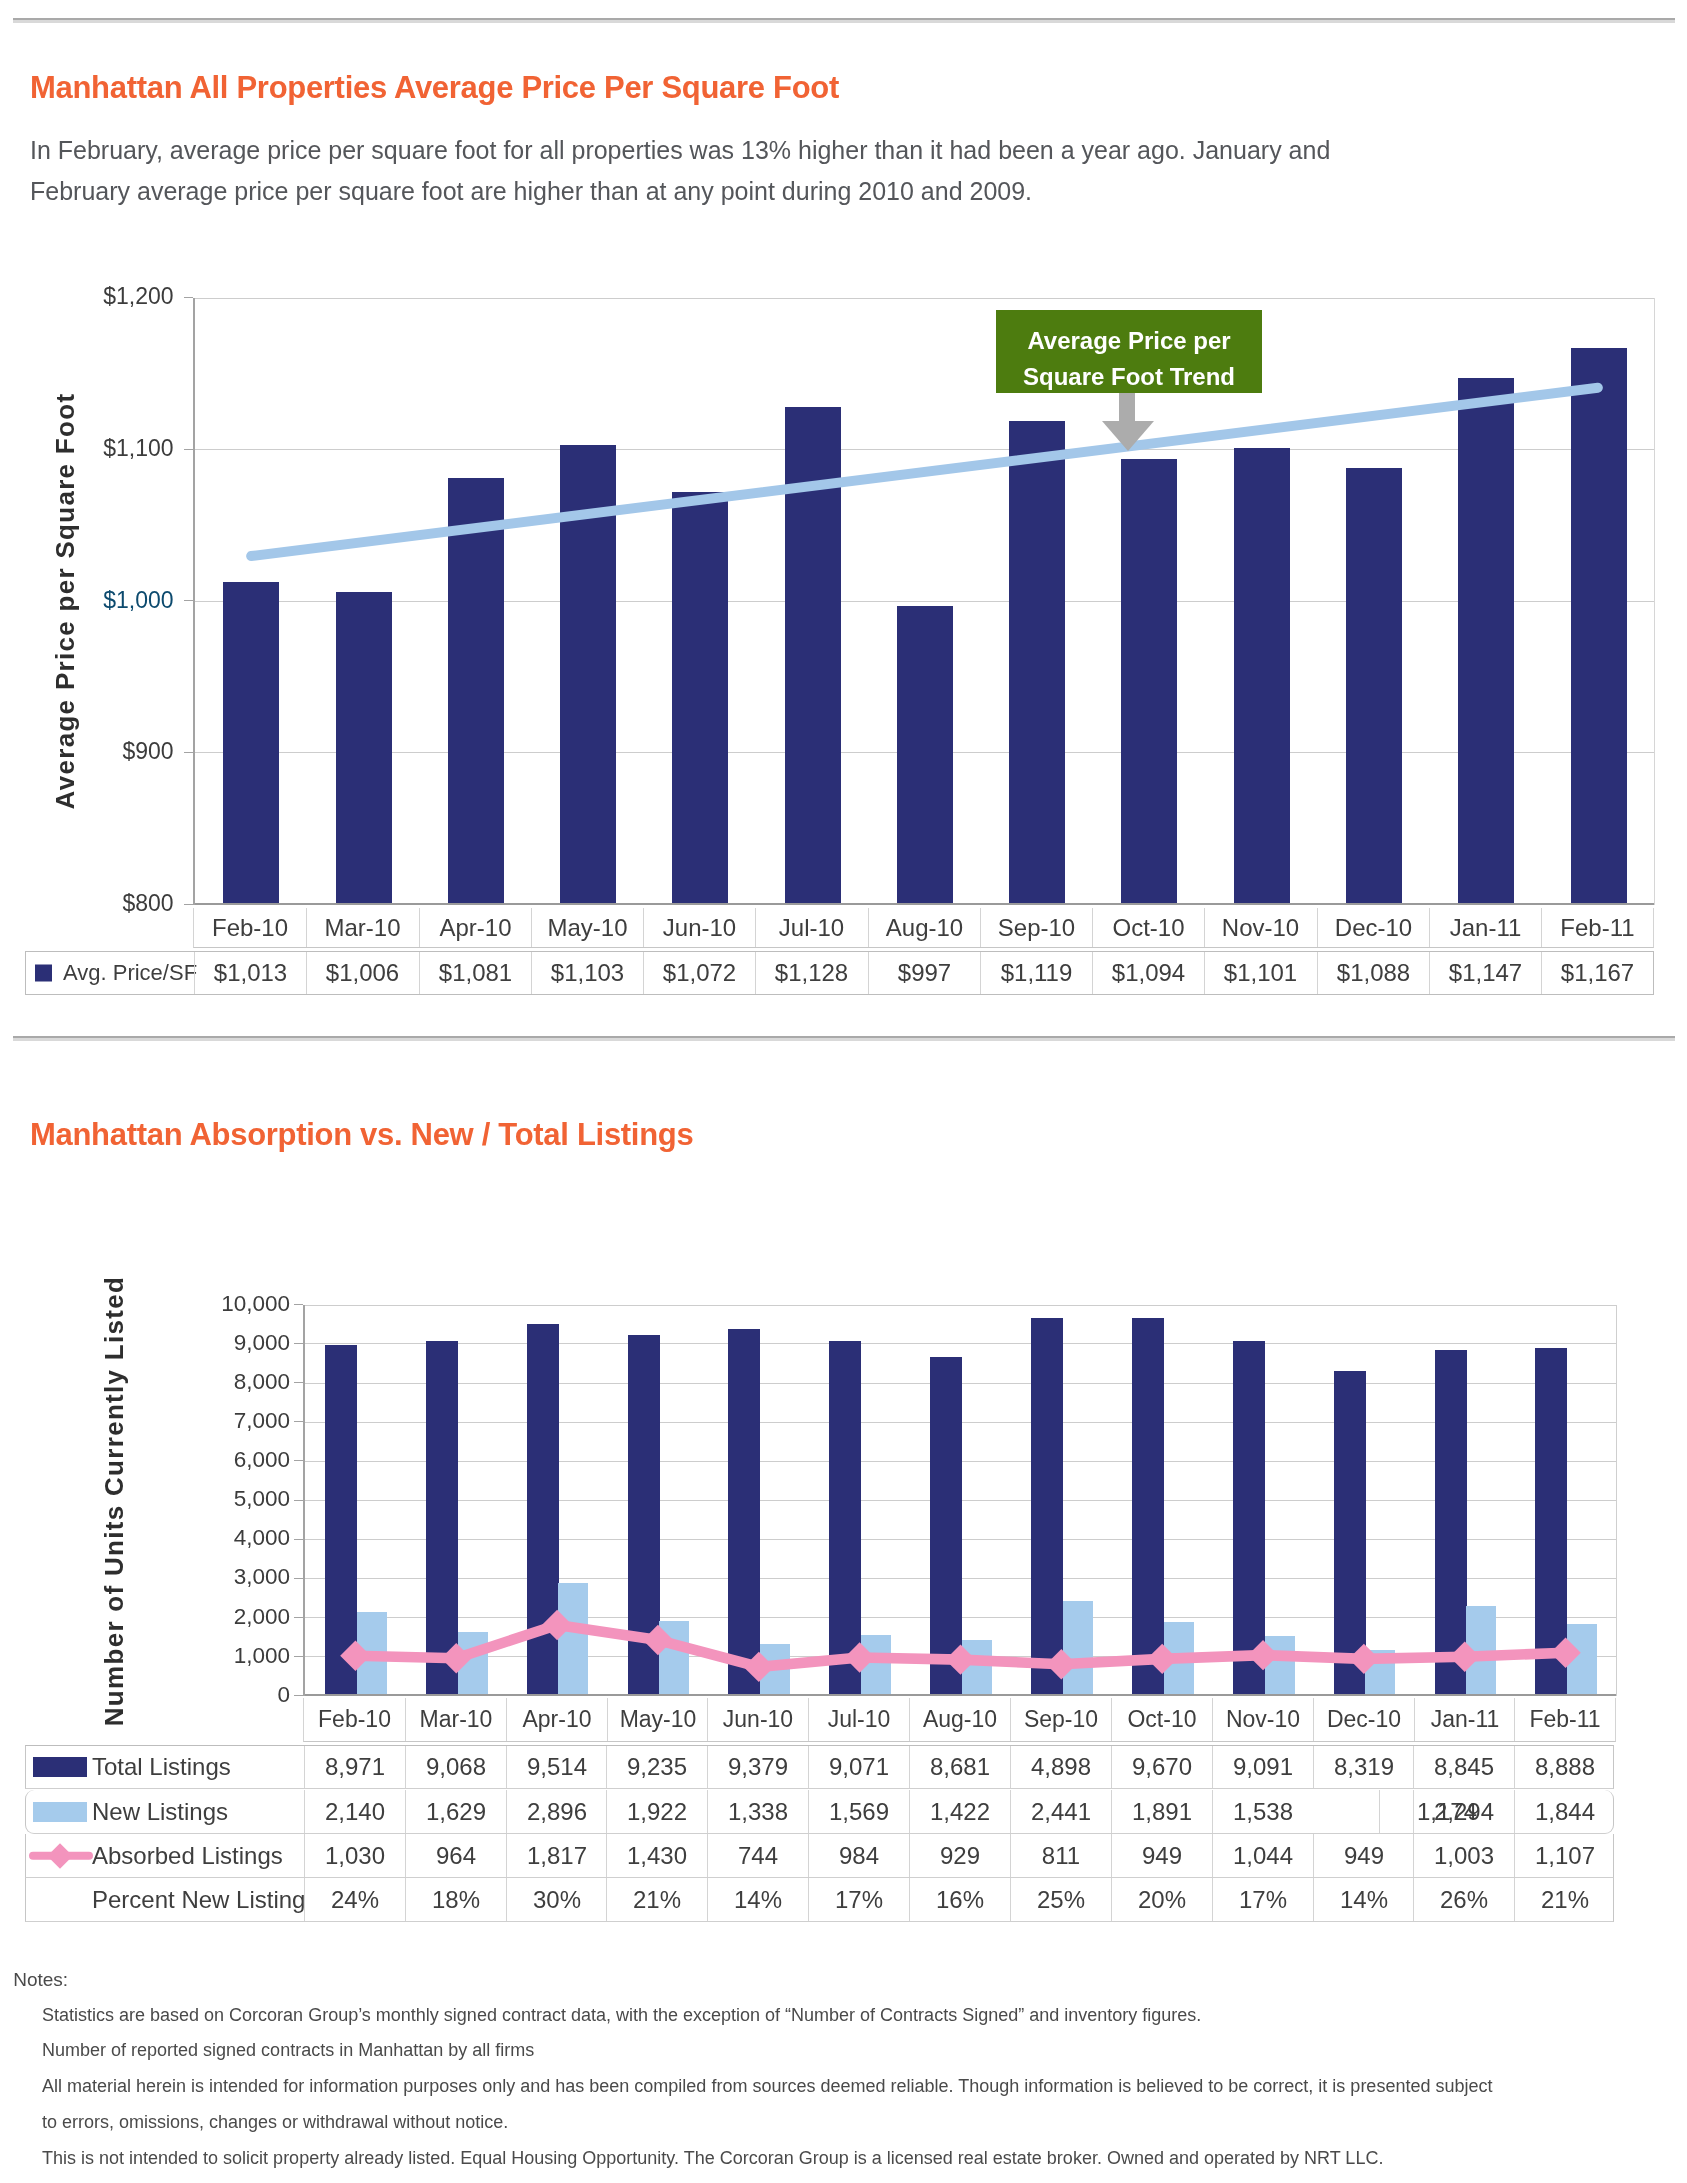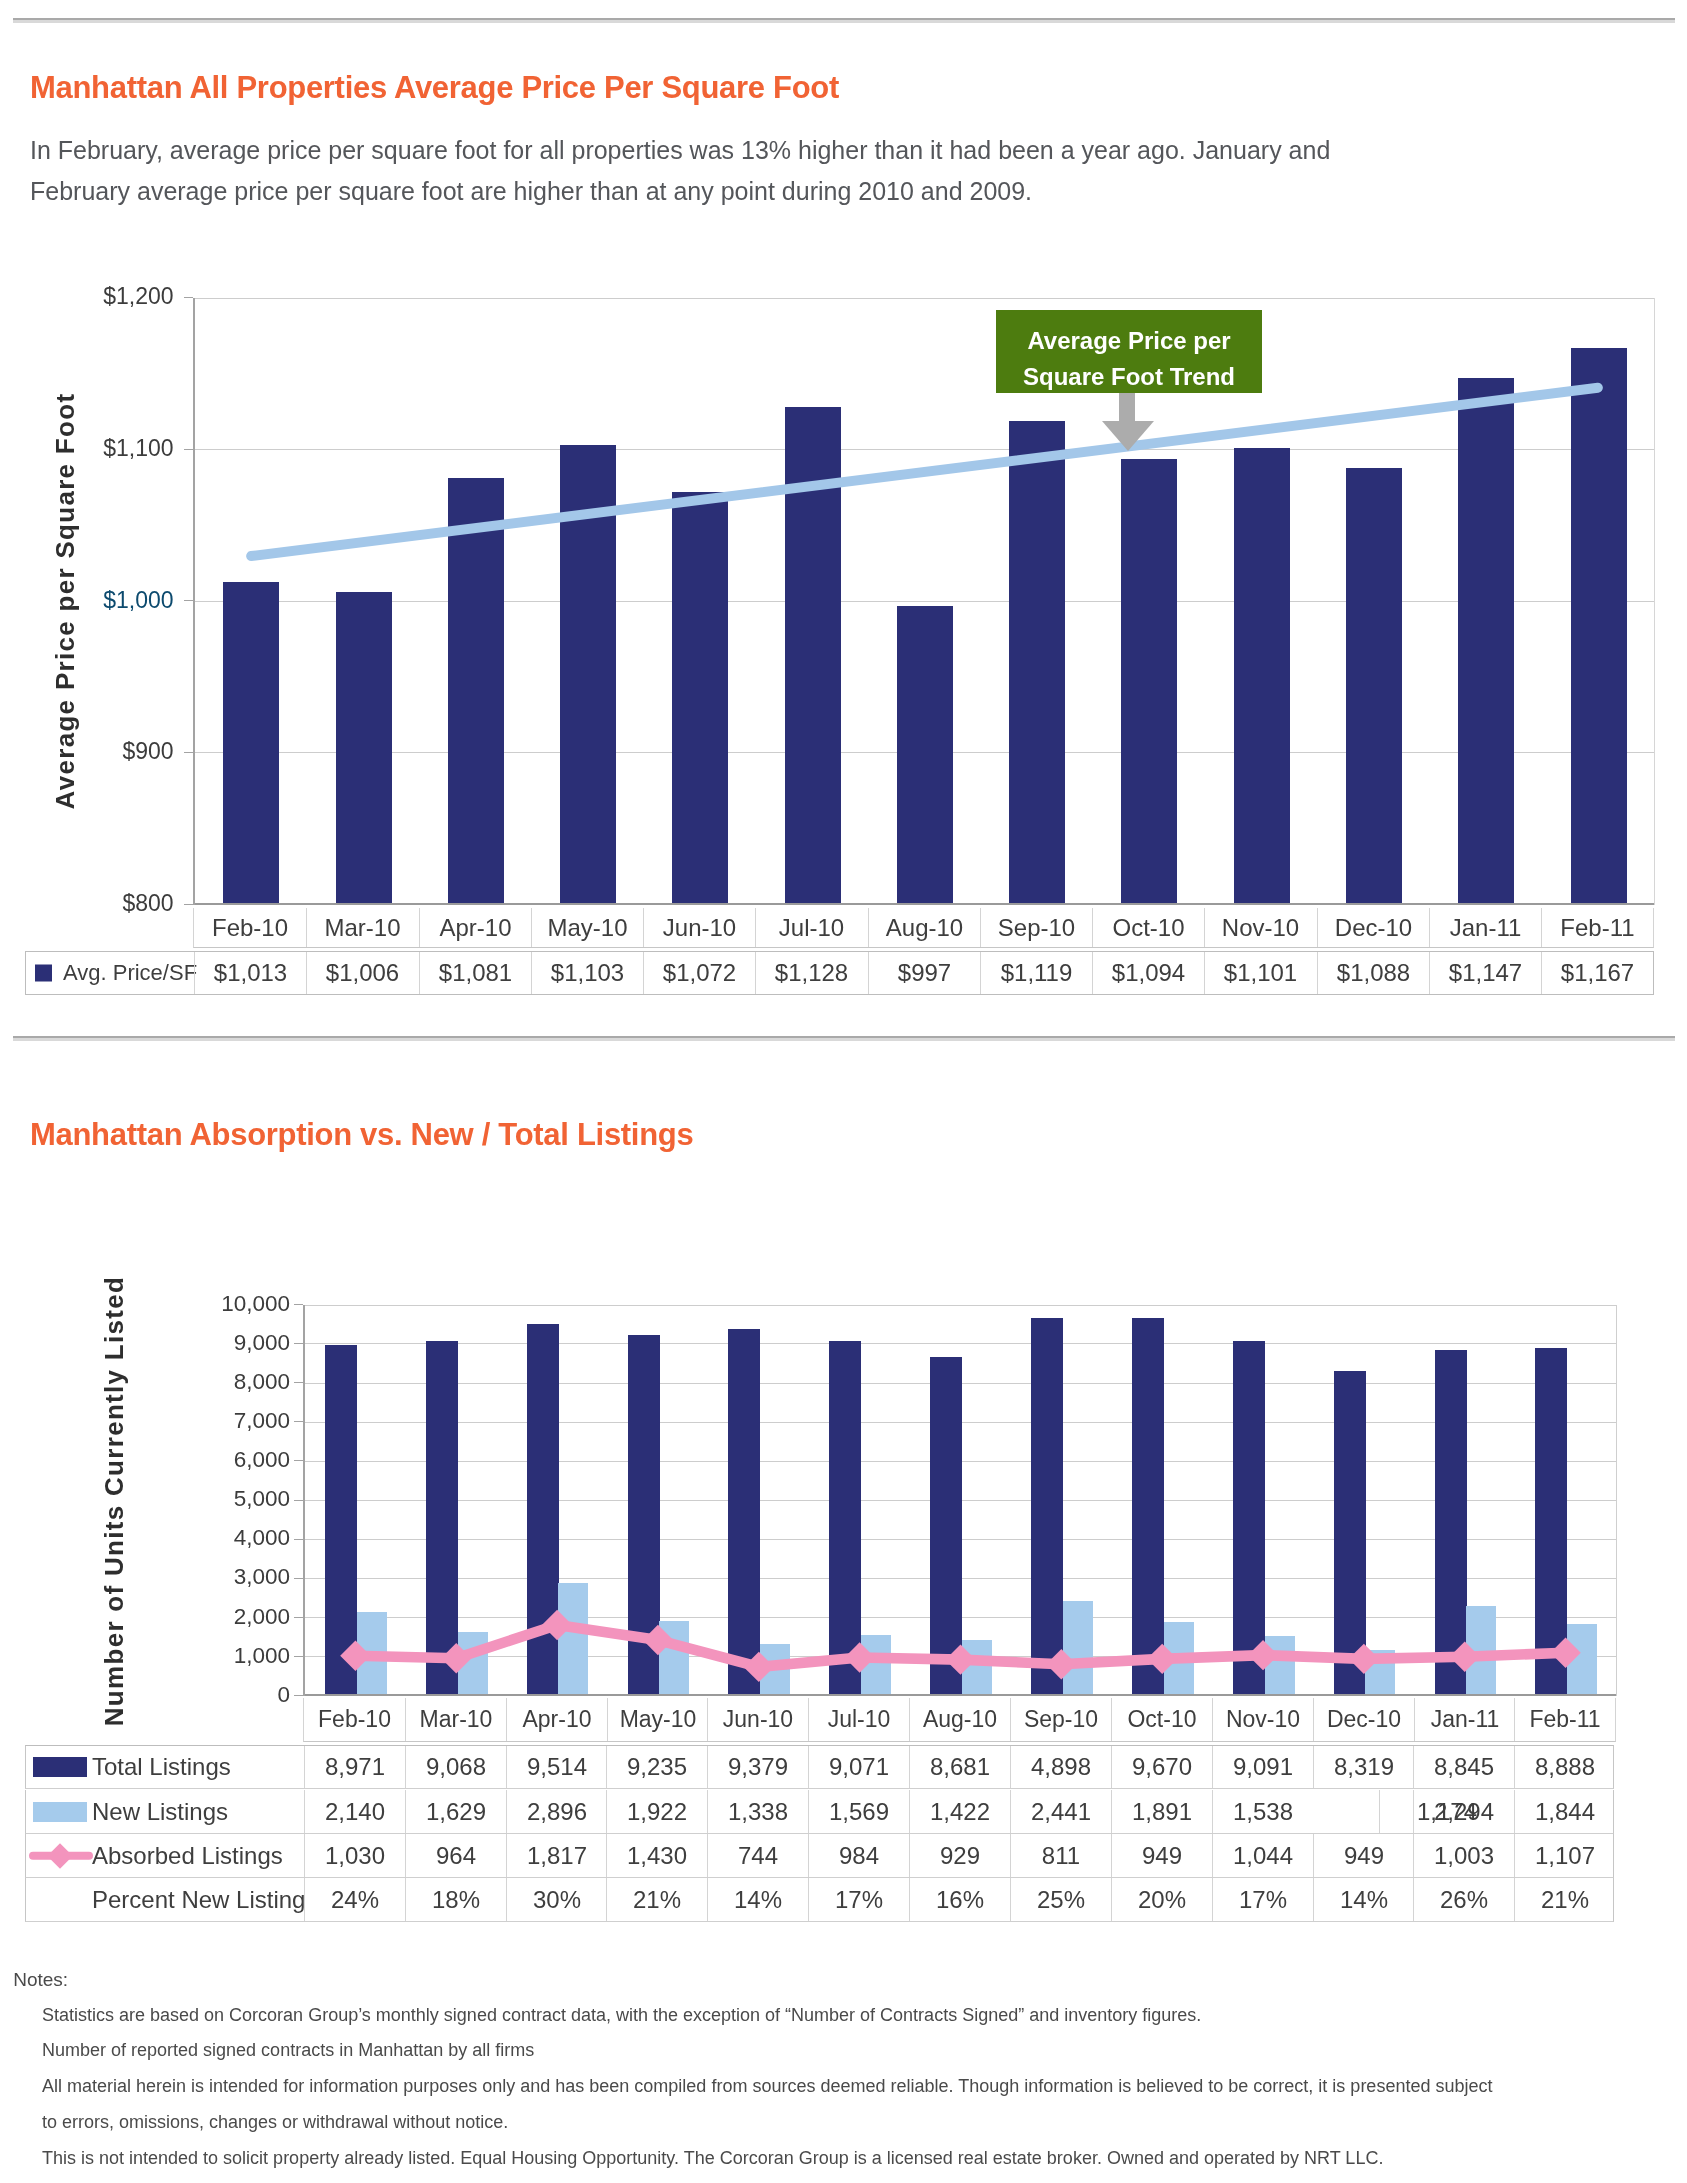--- a/index.html
+++ b/index.html
@@ -243,21 +243,21 @@
       <div class="cell" style="left: 681px; width: 101px;">9,379</div>
       <div class="cell" style="left: 782px; width: 101px;">9,071</div>
       <div class="cell" style="left: 883px; width: 101px;">8,681</div>
       <div class="cell" style="left: 984px; width: 101px;">4,898</div>
       <div class="cell" style="left: 1085px; width: 101px;">9,670</div>
       <div class="cell" style="left: 1186px; width: 101px;">9,091</div>
       <div class="cell" style="left: 1287px; width: 101px;">8,319</div>
       <div class="cell" style="left: 1387px; width: 101px;">8,845</div>
       <div class="cell" style="left: 1488px; width: 101px;">8,888</div>
     </div>
-    <div style="position: absolute; left: 25px; top: 1790px; width: 1589px; height: 44px; box-sizing: border-box; border-bottom: 1.3px solid rgb(207, 207, 207); border-left: 1.3px solid rgb(198, 198, 198); border-right: 1.3px solid rgb(198, 198, 198); background: rgb(255, 255, 255); border-top: none;">
+    <div style="position: absolute; left: 25px; top: 1790px; width: 1589px; height: 44px; box-sizing: border-box; border-bottom: 1.3px solid rgb(207, 207, 207); border-left: 1.3px solid rgb(198, 198, 198); border-right: 1.3px solid rgb(198, 198, 198); background: rgb(255, 255, 255); border-top: none; border-radius: 9px;">
       <div style="position: absolute; left: 0px; top: 0px; width: 278px; height: 100%;">
         <div style="position: absolute; left: 6.6px; top: 50%; transform: translateY(-50%); width: 54px; height: 20px; background: rgb(165, 203, 236);"></div>
         <div class="label-text">New Listings</div>
       </div>
       <div class="cell" style="left: 278px; width: 101px;">2,140</div>
       <div class="cell" style="left: 379px; width: 101px;">1,629</div>
       <div class="cell" style="left: 480px; width: 101px;">2,896</div>
       <div class="cell" style="left: 580px; width: 101px;">1,922</div>
       <div class="cell" style="left: 681px; width: 101px;">1,338</div>
       <div class="cell" style="left: 782px; width: 101px;">1,569</div>

